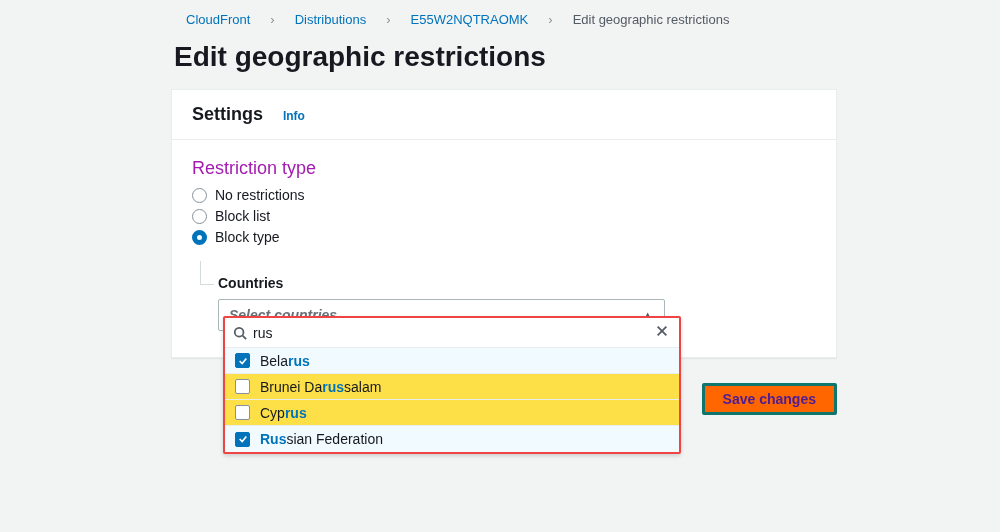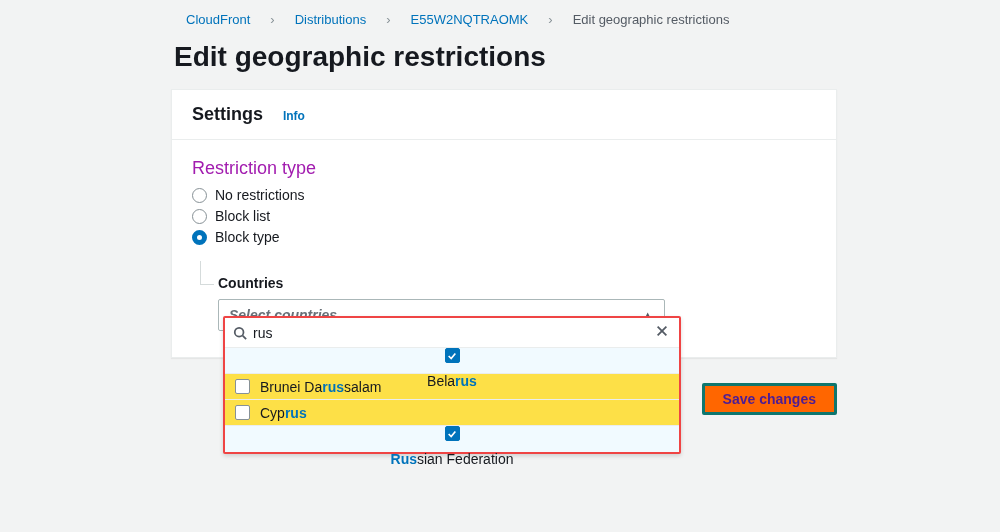--- a/index.html
+++ b/index.html
@@ -116,21 +116,21 @@
   }
   .search-row .clear { color: #545b64; cursor: pointer; font-size: 15px; padding: 0 2px; }
 
   .option {
     display: flex; align-items: center; gap: 10px;
     height: 26px; padding: 0 10px; font-size: 14px; cursor: pointer;
     border-bottom: 1px solid #eaeded;
     background: #fde047;
   }
   .option:last-child { border-bottom: none; }
-  .option.checked { background: #f1faff; flex-direction: column; }
+  .option.checked { background: #f1faff; }
   .checkbox {
     width: 15px; height: 15px; border: 1px solid #879196; border-radius: 2px; flex-shrink: 0;
     display: inline-flex; align-items: center; justify-content: center;
     background: #fff;
   }
   .checkbox.checked { background: #0073bb; border-color: #0073bb; }
   .checkbox.checked svg { display: block; }
   .checkbox svg { display: none; }
   .option .hl { color: #0073bb; font-weight: 600; }
 

